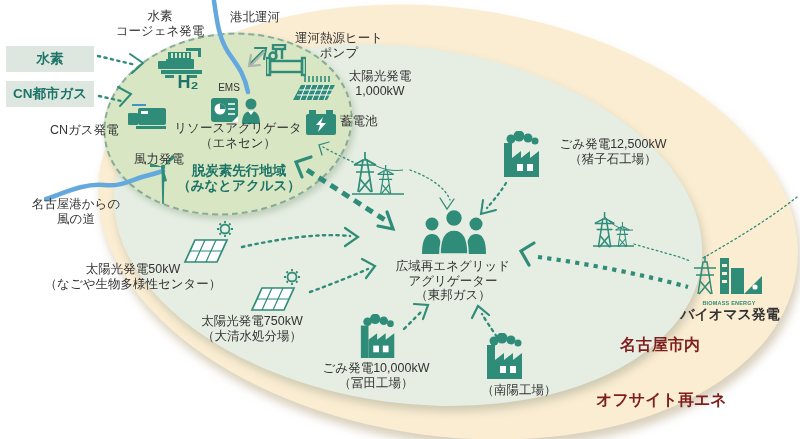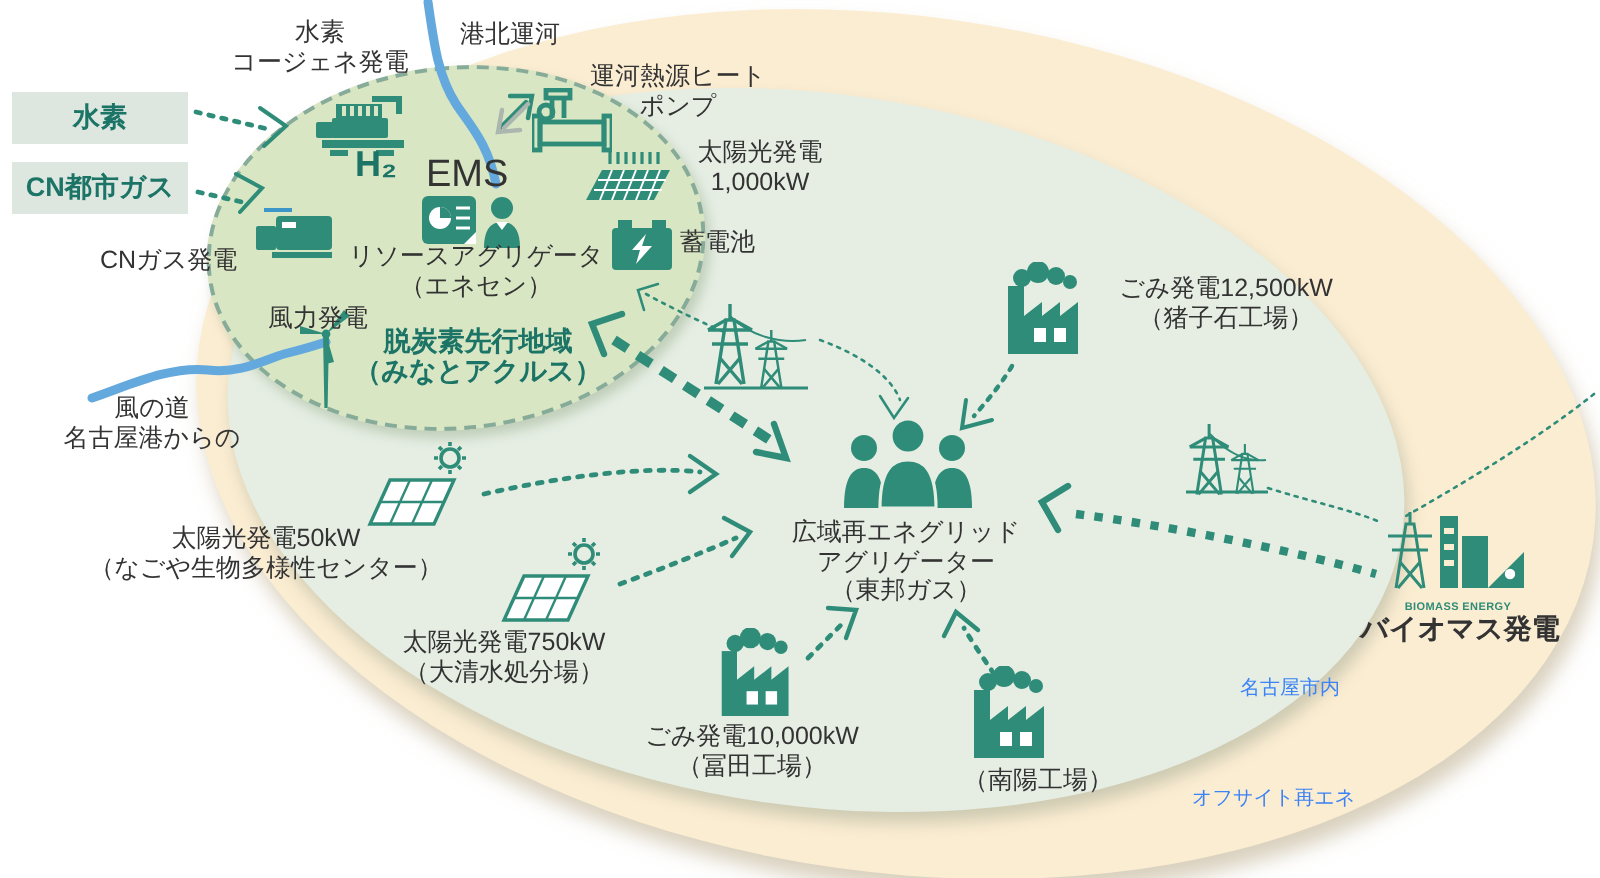--- a/index.html
+++ b/index.html
@@ -10,21 +10,21 @@
     transform:rotate(8deg);box-shadow:4px 7px 10px rgba(185,170,135,.55);}
   #zone-city{left:112px;top:47px;width:592px;height:356px;background:#E6EEE3;
     transform:rotate(8deg);box-shadow:3px 5px 8px rgba(150,160,140,.45);}
   #zone-inner{left:103px;top:33px;width:246px;height:178px;background:#D9E6C4;
     border:2px dashed #87AB99;transform:rotate(-6deg);box-shadow:2px 4px 6px rgba(120,150,110,.35);}
   #net{position:absolute;left:0;top:0;z-index:4;}
   .lbl{position:absolute;z-index:6;font-size:12.5px;line-height:14.5px;white-space:nowrap;}
   .ctr{text-align:center;}
   .bold{font-weight:bold;}
   .teal{color:#1B7466;}
-  .zone-big{font-size:10px;font-weight:normal;color:#3b82f6;}
+  .zone-big{font-size:16px;font-weight:bold;color:#7f1d1d;}
   .tagbox{position:absolute;z-index:6;background:#DDE7E0;color:#1B7466;font-weight:bold;
     font-size:13.5px;display:flex;align-items:center;justify-content:center;}
   .icon{position:absolute;z-index:5;}
   .cap{font-size:5.5px;font-weight:bold;color:#2E8C78;text-align:center;letter-spacing:.2px;line-height:6px;}
 </style>
 </head>
 <body>
 
 <div id="stage">
 
@@ -341,34 +341,34 @@
   <div class="lbl ctr" style="left:283px;top:31px;width:112px;">
     <div>運河熱源ヒート</div>
       <div>ポンプ</div>
   </div>
   <div class="lbl ctr" style="left:338px;top:69px;width:84px;">
     <div>太陽光発電</div>
       <div>1,000kW</div>
   </div>
   <div class="lbl" style="left:340px;top:114px;">蓄電池</div>
   <div class="lbl bold teal" style="left:176px;top:75px;width:24px;text-align:center;font-size:18px;">H₂</div>
-  <div class="lbl" style="left:213px;top:81px;width:32px;text-align:center;font-size:19px;">EMS</div>
+  <div class="lbl" style="left:213px;top:81px;width:32px;text-align:center;font-size:10px;">EMS</div>
   <div class="lbl ctr" style="left:158px;top:121px;width:160px;">
     <div>リソースアグリゲータ</div>
       <div>（エネセン）</div>
   </div>
   <div class="lbl ctr bold teal" style="left:163px;top:164px;width:152px;font-size:13.5px;">
     <div>脱炭素先行地域</div>
       <div>（みなとアクルス）</div>
   </div>
   <div class="lbl" style="left:50px;top:123px;">CNガス発電</div>
   <div class="lbl" style="left:98px;top:152px;margin-left:36px;">風力発電</div>
   <div class="lbl ctr" style="left:15px;top:197px;width:122px;">
-    <div>風の道</div>
-      <div>名古屋港からの</div>
+    <div>名古屋港からの</div>
+      <div>風の道</div>
   </div>
   <div class="lbl ctr" style="left:543px;top:137px;width:140px;">
     <div>ごみ発電12,500kW</div>
       <div>（猪子石工場）</div>
   </div>
   <div class="lbl ctr" style="left:388px;top:259px;width:130px;">
     <div>広域再エネグリッド</div>
       <div>アグリゲーター</div>
       <div>（東邦ガス）</div>
   </div>

